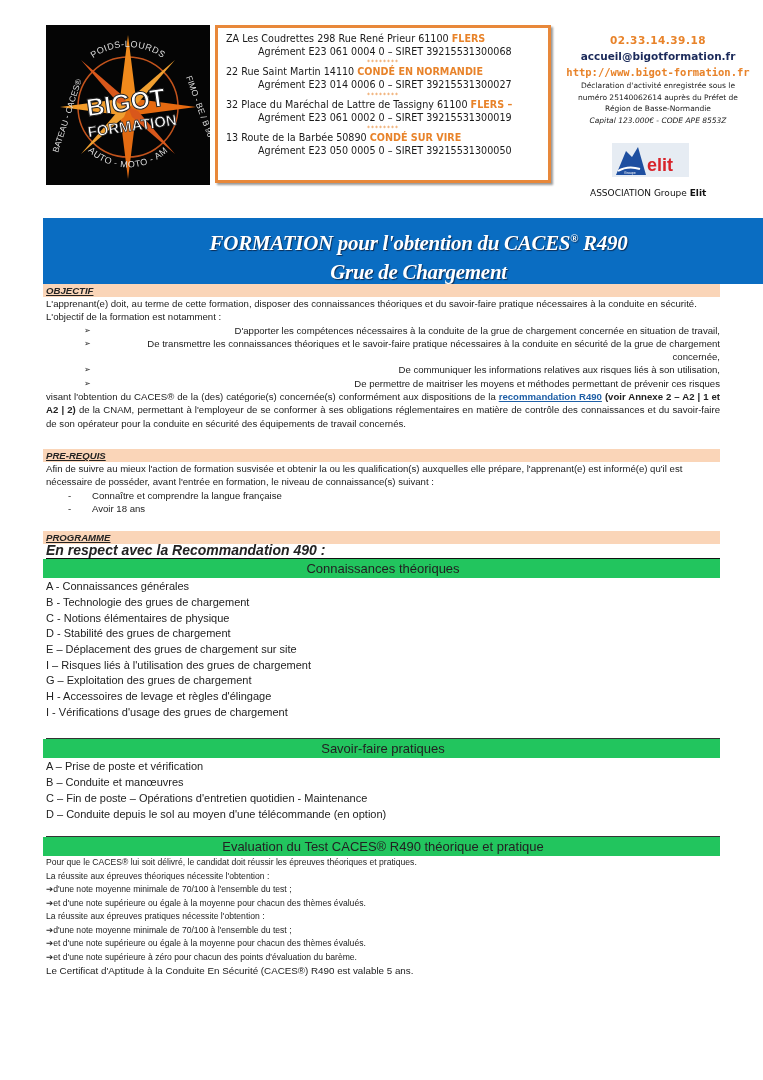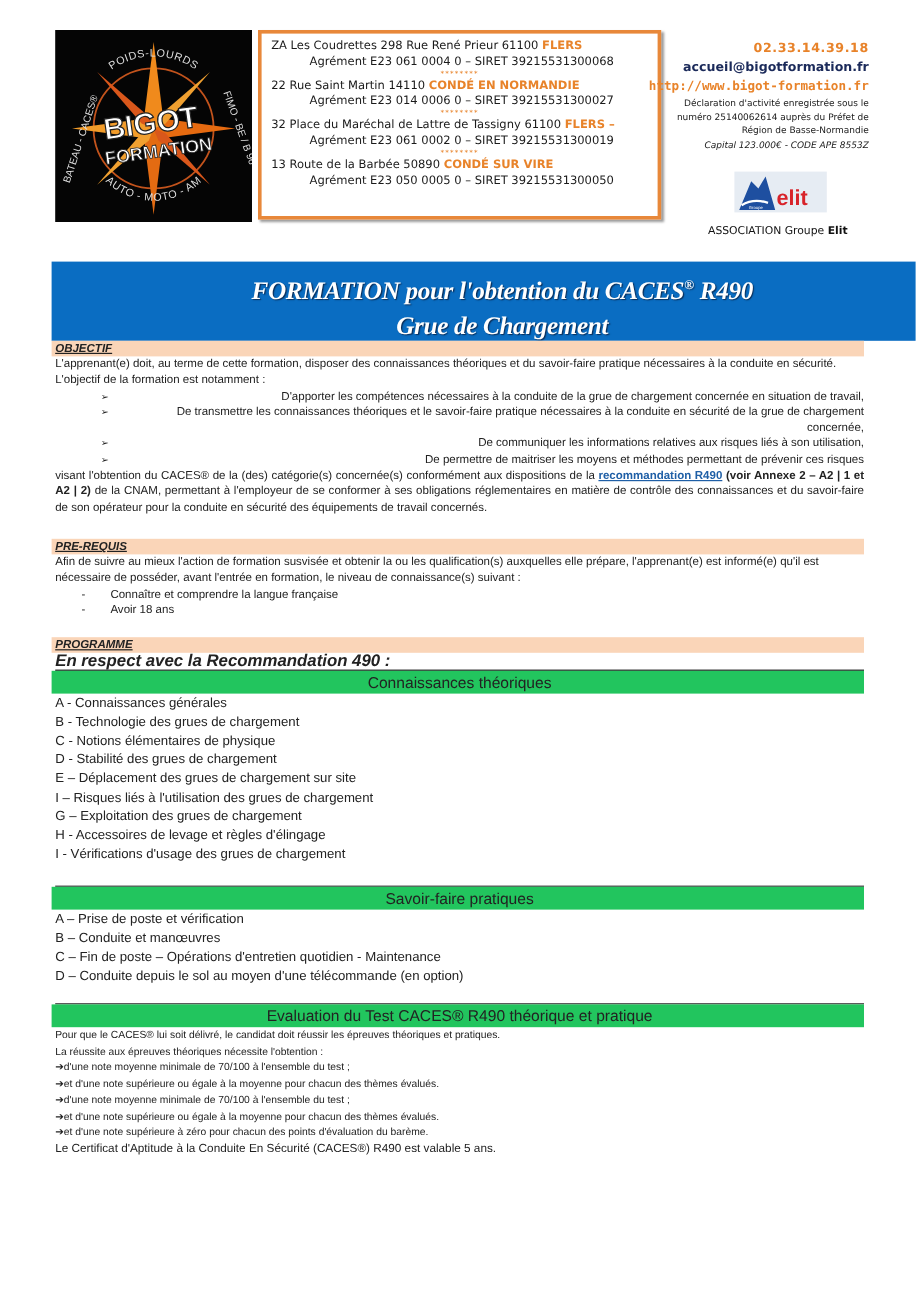--- a/index.html
+++ b/index.html
@@ -9,21 +9,21 @@
   
   .logo { position: absolute; left: 46px; top: 25px; width: 164px; height: 160px; background: #050505; overflow: hidden; }
   .logo svg { width: 100%; height: 100%; display: block; }
 
   .addr-box { position: absolute; left: 215px; top: 25px; width: 336px; height: 158px; border: 3px solid #e8883a; background: #fff; box-shadow: 2px 2px 2px #9a9a9a; padding: 4px 8px; font-family: "DejaVu Sans", sans-serif; font-size: 9.6px; line-height: 13px; }
   .addr-line { white-space: nowrap; }
   .addr-line .city { color: #e8832a; font-weight: bold; margin-top: 20px; }
   .addr-agr { padding-left: 32px; white-space: nowrap; }
   .addr-sep { text-align: center; color: #e8832a; font-size: 6px; line-height: 7px; letter-spacing: 1px; }
 
-  .contact { position: absolute; left: 536px; top: 32px; width: 188px; text-align: right; font-family: "DejaVu Sans", sans-serif; }
+  .contact { position: absolute; left: 564px; top: 32px; width: 188px; text-align: center; font-family: "DejaVu Sans", sans-serif; }
   .contact .phone { color: #e8832a; font-weight: bold; font-size: 10.5px; line-height: 16px; letter-spacing: 0.5px; }
   .contact .email { color: #1b2a5a; font-weight: bold; font-size: 10.5px; line-height: 16px; }
   .contact .web { color: #e8832a; font-weight: bold; font-size: 10.5px; line-height: 16px; font-family: "DejaVu Sans Mono", monospace; }
   .contact .decl { font-size: 7.5px; line-height: 11.5px; color: #1a1a1a; }
   .contact .capital { font-size: 7.5px; line-height: 11.5px; font-style: italic; }
 
   .elit-logo { position: absolute; left: 612px; top: 143px; width: 77px; height: 34px; background: #e6ecf3; }
   .elit-logo svg { width: 100%; height: 100%; display: block; }
   .assoc { position: absolute; left: 590px; top: 188px; font-family: "DejaVu Sans", sans-serif; font-size: 9px; color: #111; }
   .assoc b { font-weight: bold; }
@@ -176,18 +176,19 @@
 
   <div style="height:14px"></div>
 
   <div class="rule-top"></div>
   <div class="band">Evaluation du Test CACES® R490 théorique et pratique</div>
   <div class="eval">
     <div>Pour que le CACES® lui soit délivré, le candidat doit réussir les épreuves théoriques et pratiques.</div>
     <div>La réussite aux épreuves théoriques nécessite l'obtention :</div>
     <div class="arr"><span>d'une note moyenne minimale de 70/100 à l'ensemble du test ;</span></div>
     <div class="arr"><span>et d'une note supérieure ou égale à la moyenne pour chacun des thèmes évalués.</span></div>
+    <div>La réussite aux épreuves pratiques nécessite l'obtention :</div>
     <div class="arr"><span>d'une note moyenne minimale de 70/100 à l'ensemble du test ;</span></div>
     <div class="arr"><span>et d'une note supérieure ou égale à la moyenne pour chacun des thèmes évalués.</span></div>
     <div class="arr"><span>et d'une note supérieure à zéro pour chacun des points d'évaluation du barème.</span></div>
   </div>
   <div class="eval-last">Le Certificat d'Aptitude à la Conduite En Sécurité (CACES®) R490 est valable 5 ans.</div>
 </div>
 
 </body></html>

